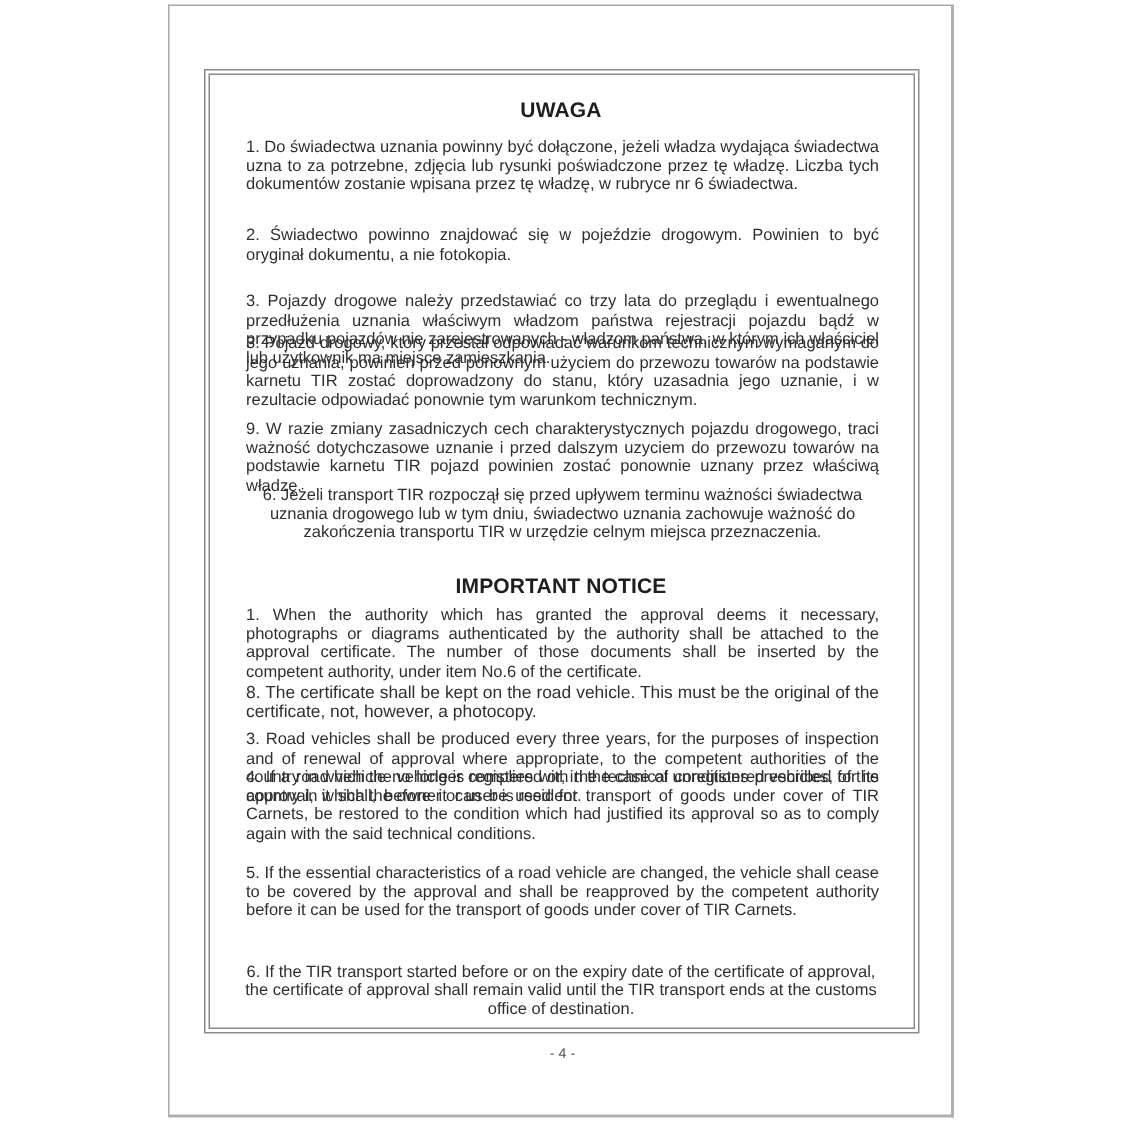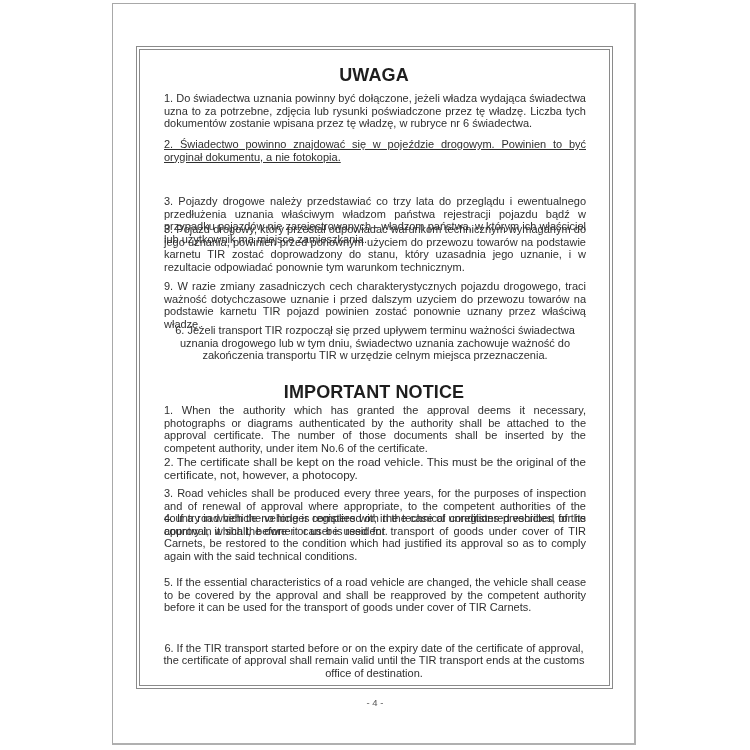--- a/index.html
+++ b/index.html
@@ -44,21 +44,21 @@
     height: 637px;
     border: 1px solid #8a8a8a;
     box-sizing: border-box;
   }
   .heading {
     position: absolute;
     left: 140px;
     width: 468px;
     text-align: center;
     font-weight: bold;
-    font-size: 18px;
+    font-size: 14px;
     color: #1e1e1e;
     letter-spacing: 0.1px;
   }
   .para {
     position: absolute;
     left: 164px;
     width: 422px;
     font-size: 11px;
     line-height: 12.5px;
     text-align: justify;
@@ -80,28 +80,28 @@
 </head>
 <body>
 
 <div class="page"></div>
 <div class="frame-outer"></div>
 <div class="frame-inner"></div>
 
 <div class="heading" style="top:65px;">UWAGA</div>
 
 <div class="para" style="top:92px;">1. Do świadectwa uznania powinny być dołączone, jeżeli władza wydająca świadectwa uzna to za potrzebne, zdjęcia lub rysunki poświadczone przez tę władzę. Liczba tych dokumentów zostanie wpisana przez tę władzę, w rubryce nr 6 świadectwa.</div>
-<div class="para" style="top:138px;text-decoration:underline;">2. Świadectwo powinno znajdować się w pojeździe drogowym. Powinien to być oryginał dokumentu, a nie fotokopia.</div>
+<div class="para" style="top:151px;">2. Świadectwo powinno znajdować się w pojeździe drogowym. Powinien to być oryginał dokumentu, a nie fotokopia.</div>
 <div class="para" style="top:167px;margin-top:28px;">3. Pojazdy drogowe należy przedstawiać co trzy lata do przeglądu i ewentualnego przedłużenia uznania właściwym władzom państwa rejestracji pojazdu bądź w przypadku pojazdów nie zarejestrowanych - władzom państwa, w którym ich właściciel lub użytkownik ma miejsce zamieszkania.</div>
 <div class="para" style="top:223px;">3. Pojazd drogowy, który przestał odpowiadać warunkom technicznym wymaganym do jego uznania, powinien przed ponownym użyciem do przewozu towarów na podstawie karnetu TIR zostać doprowadzony do stanu, który uzasadnia jego uznanie, i w rezultacie odpowiadać ponownie tym warunkom technicznym.</div>
 <div class="para" style="top:280px;">9. W razie zmiany zasadniczych cech charakterystycznych pojazdu drogowego, traci ważność dotychczasowe uznanie i przed dalszym uzyciem do przewozu towarów na podstawie karnetu TIR pojazd powinien zostać ponownie uznany przez właściwą władzę.</div>
 <div class="para last-left" style="top:324px;">6. Jeżeli transport TIR rozpoczął się przed upływem terminu ważności świadectwa uznania drogowego lub w tym dniu, świadectwo uznania zachowuje ważność do zakończenia transportu TIR w urzędzie celnym miejsca przeznaczenia.</div>
 
 <div class="heading" style="top:382px;">IMPORTANT NOTICE</div>
 
 <div class="para" style="top:404px;">1. When the authority which has granted the approval deems it necessary, photographs or diagrams authenticated  by the authority shall be attached to the approval certificate. The number of those documents shall be inserted by the competent authority, under item No.6 of the certificate.</div>
-<div class="para en2" style="top:455px;">2. The certificate shall be kept on the road vehicle. This must be the original of the certificate, not, however, a photocopy.</div>
+<div class="para en2" style="top:455px;">8. The certificate shall be kept on the road vehicle. This must be the original of the certificate, not, however, a photocopy.</div>
 <div class="para" style="top:487px;">3. Road vehicles shall be produced every three years, for the purposes of inspection and of renewal of approval where appropriate, to the competent authorities of the country in which the vehicle is registered or, in the case of unregistered vehicles, of the country in which the owner or user is resident.</div>
 <div class="para" style="top:512px;">4. If a road vehicle no longer complies with the technical conditions prescribed for its approval, it shall, before it can be used for transport of goods under cover of TIR Carnets, be restored to the condition which had justified its approval so as to comply again with the said technical conditions.</div>
 <div class="para" style="top:564px;margin-top:12px;">5. If the essential characteristics of a road vehicle are changed, the vehicle shall cease to be covered by the approval and shall be reapproved by the competent authority before it can be used for the transport of goods under cover of TIR Carnets.</div>
 <div class="para en6 last-left" style="top:642px;">6. If the TIR transport started before or on the expiry date of the certificate of approval, the certificate of approval shall remain valid until the TIR transport ends at the customs office of destination.</div>
 
 <div class="page-number">- 4 -</div>
 
 </body></html>

